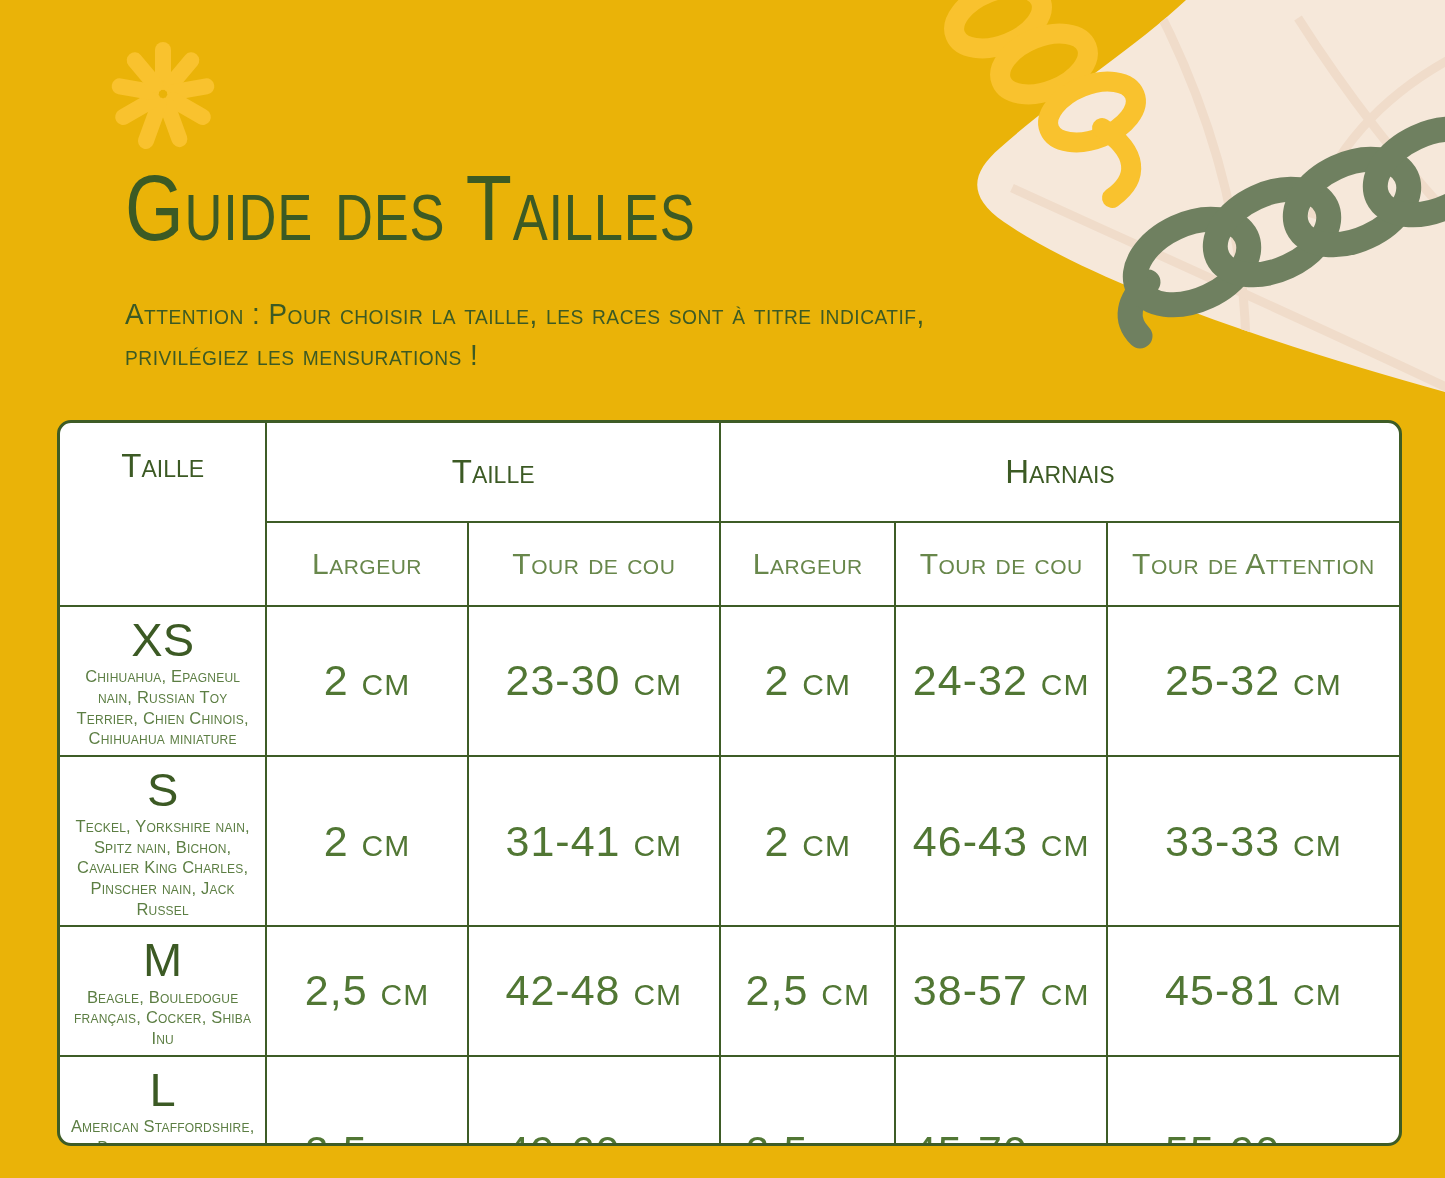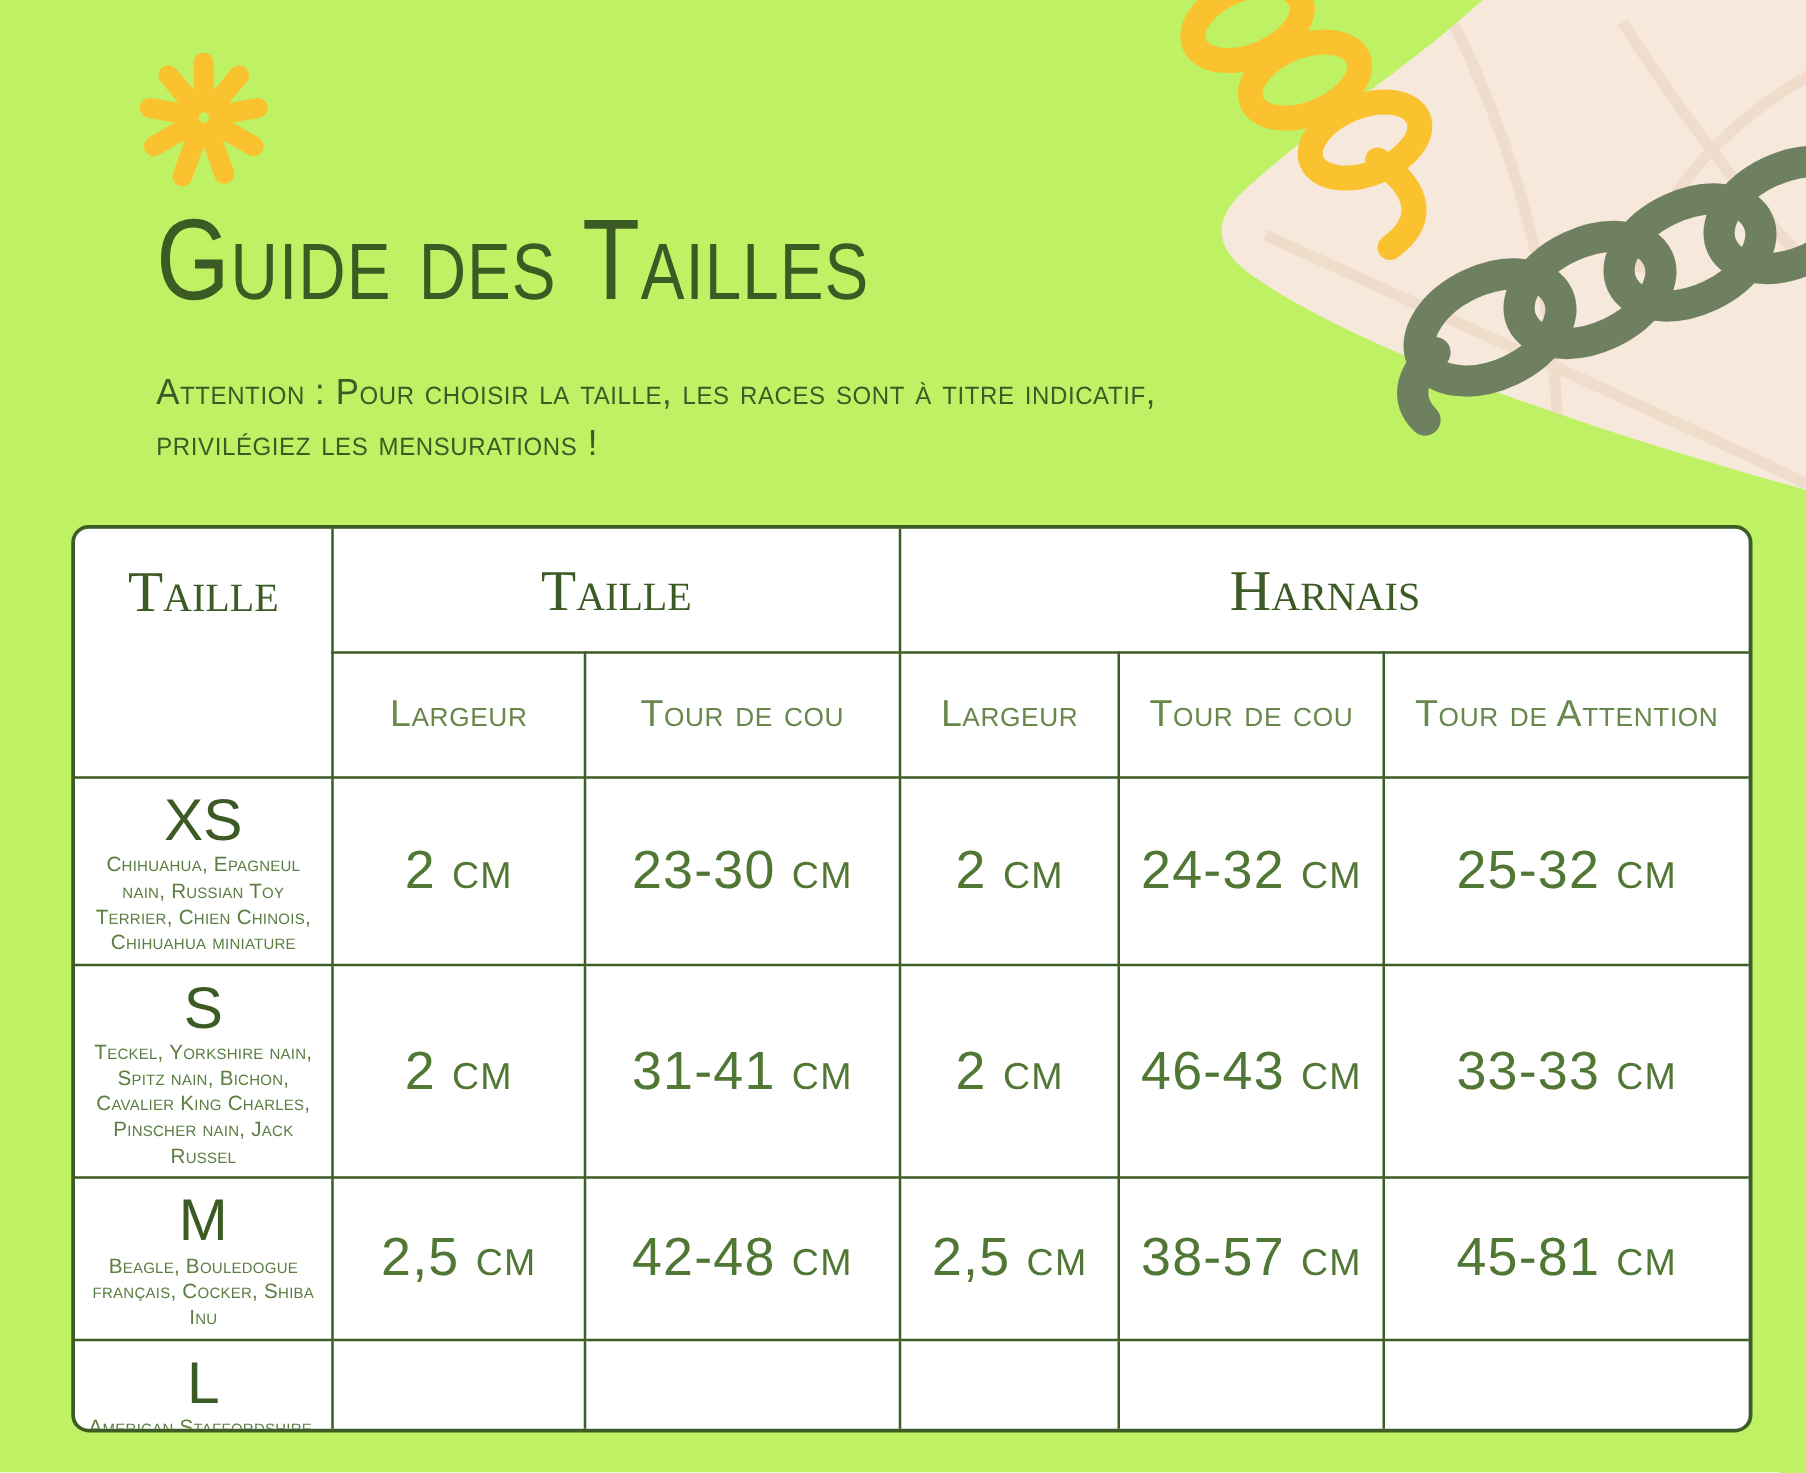--- a/index.html
+++ b/index.html
@@ -1,20 +1,20 @@
 <!DOCTYPE html>
 <html><head>
 <meta charset="utf-8">
 <style>
   html, body { margin: 0; padding: 0; background: #ffffff; }
   .page {
     position: relative;
     width: 1445px;
     height: 1178px;
-    background: #bef264;
+    background: #eab308;
     overflow: hidden;
     font-family: "Liberation Sans", sans-serif;
     font-variant: small-caps;
     color: #3C5A24;
   }
   .deco {
     position: absolute;
     inset: 0;
     pointer-events: none;
   }
@@ -58,21 +58,21 @@
   }
   table {
     border-collapse: collapse;
     table-layout: fixed;
     width: calc(100% + 4px);
     height: calc(100% + 4px);
     margin: -2px;
   }
   th, td { border: 2px solid #3E5C26; padding: 0; }
   th { font-weight: normal; }
-  .h1 th { font-size: 46px; color: #3C5A24; font-family: Liberation Serif, serif; }
+  .h1 th { font-size: 33px; color: #3C5A24; }
   th.taille-cell { vertical-align: top; padding-top: 24px; }
   .h2 th { font-size: 30px; color: #68874B; letter-spacing: 0.5px; }
   .size-cell { vertical-align: top; text-align: center; padding: 8px 8px 6px; }
   .size-letter { font-size: 47px; line-height: 1.05; color: #3C5A24; }
   .breeds {
     font-size: 16.5px;
     line-height: 1.25;
     color: #5C7E43;
     margin-top: 2px;
     letter-spacing: 0.2px;
@@ -155,21 +155,21 @@
           <col style="width:21.86%">
         </colgroup>
 
         <tbody>
             <tr class="h1" style="height:100px">
           <th rowspan="2" class="taille-cell">Taille</th>
           <th colspan="2">Taille</th>
           <th colspan="3">Harnais</th>
         </tr>
 
-        <tr class="h2" style="height:100px">
+        <tr class="h2" style="height:84px">
           <th>Largeur</th>
           <th>Tour de cou</th>
           <th>Largeur</th>
           <th>Tour de cou</th>
           <th>Tour de Attention</th>
         </tr>
 
         <tr style="height:137px">
           <td class="size-cell">
             <div class="size-letter">XS</div>

